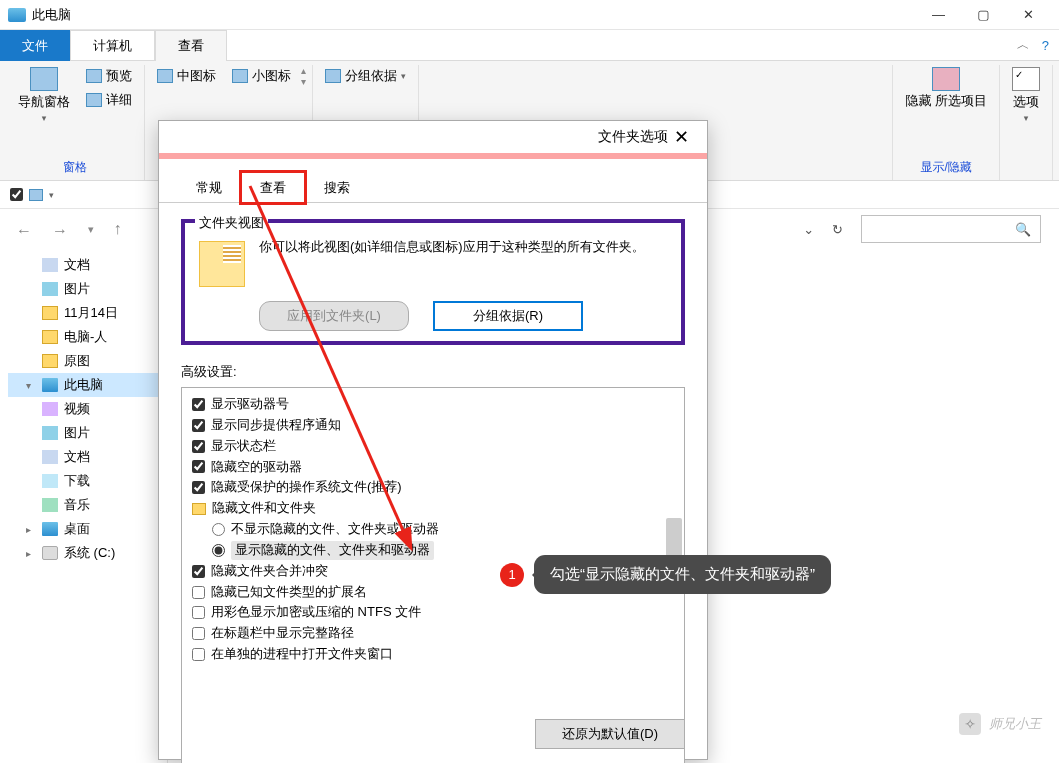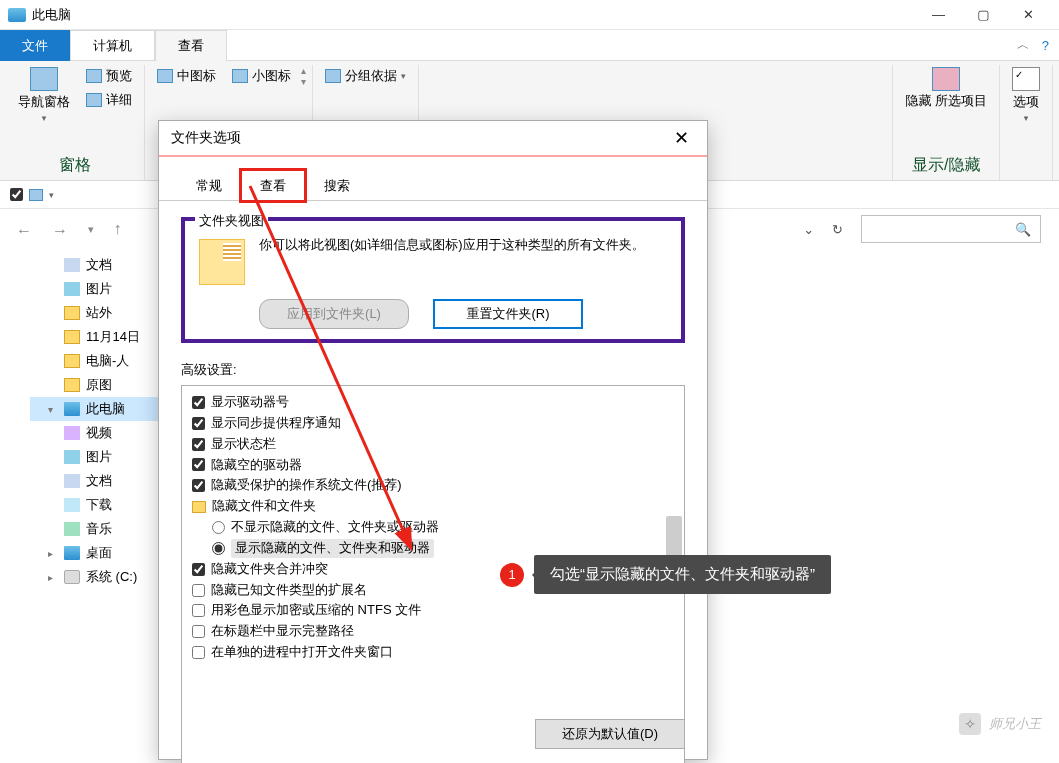--- a/index.html
+++ b/index.html
@@ -17,58 +17,58 @@
   .tab-file { background: #1979ca; color: #fff; padding: 0 22px; display: flex; align-items: center; }
   .tab { padding: 0 22px; display: flex; align-items: center; background: #fff; border-top: 1px solid #dadada; border-right: 1px solid #dadada; border-left: 1px solid #dadada; }
   .tab:not(.active) { border-bottom: 1px solid #dadada; }
   .tab.active { background: #f5f5f5; }
   .tabs-row .grow { flex: 1; border-bottom: 1px solid #dadada; display: flex; justify-content: flex-end; align-items: center; padding-right: 10px; color: #666; gap: 12px; }
 
   
   .ribbon { background: #f5f5f5; border-bottom: 1px solid #dadada; height: 120px; display: flex; padding: 4px 6px 0 6px; position: relative; }
   .ribbon-group { display: flex; flex-direction: column; align-items: center; padding: 0 6px; border-right: 1px solid #e0e0e0; }
   .ribbon-group .body { flex: 1; display: flex; align-items: flex-start; gap: 4px; }
-  .ribbon-group .label { font-size: 16px; color: #14532d; padding: 2px 0 4px 0; }
+  .ribbon-group .label { font-size: 12px; color: #1d4ed8; padding: 2px 0 4px 0; }
   .rb-btn { padding: 2px 6px; display: flex; align-items: center; gap: 4px; white-space: nowrap; font-size: 12px; }
   .rb-col { display: flex; flex-direction: column; gap: 2px; }
   .rb-big { display: flex; flex-direction: column; align-items: center; gap: 2px; padding: 2px 6px; }
   .rb-icon { width: 16px; height: 14px; background: #a0c8e8; border: 1px solid #4a90c0; }
   .rb-icon.big { width: 28px; height: 24px; }
   .chk { display: flex; align-items: center; gap: 4px; font-size: 12px; white-space: nowrap; }
   .chk input { width: 13px; height: 13px; }
 
   
   .quickbar { height: 28px; border-bottom: 1px solid #e5e5e5; display: flex; align-items: center; padding: 0 10px; gap: 6px; }
   .navrow { height: 40px; display: flex; align-items: center; padding: 0 10px; gap: 8px; color: #888; }
   .navrow .arrow { font-size: 16px; padding: 0 6px; }
   .addr-spacer { flex: 1; }
   .searchbox { width: 180px; height: 28px; border: 1px solid #c0c0c0; display: flex; align-items: center; justify-content: flex-end; padding: 0 8px; color: #888; margin-right: 8px; }
 
   
   .main { display: flex; height: calc(763px - 30px - 31px - 120px - 28px - 40px); }
-  .navtree { width: 168px; border-right: 1px solid #e5e5e5; padding: 4px 15px; overflow: hidden; margin-left: 15px; }
+  .navtree { width: 168px; border-right: 1px solid #e5e5e5; padding: 4px 8px; overflow: hidden; }
   .tree-item { display: flex; align-items: center; gap: 6px; padding: 3px 6px 3px 32px; white-space: nowrap; }
   .tree-item.selected { background: #cce8ff; }
   .tree-item .ticon { width: 16px; height: 14px; }
   .ticon.folder { background: #ffd86b; border: 1px solid #d6a72b; }
   .ticon.pc { background: linear-gradient(#6cc0e8,#2d8fd0); border-radius: 1px; }
   .ticon.drive { background: #ddd; border: 1px solid #aaa; border-radius: 2px; }
   .ticon.pic { background: #8fd1e8; }
   .ticon.vid { background: #d9b3ff; }
   .ticon.music { background: #9fe0c0; }
   .ticon.doc { background: #c8d8f0; }
   .ticon.down { background: #c0e8f8; }
   .nav-caret { width: 10px; color: #777; font-size: 10px; margin-left: -14px; }
 
   .content { flex: 1; padding: 20px; color: #333; }
   .drive-line { display: flex; align-items: center; gap: 12px; font-size: 13px; color: #444; margin-top: 320px; margin-left: 420px;}
 
   
   .dialog { position: absolute; left: 158px; top: 120px; width: 550px; height: 640px; background: #fff; border: 1px solid #aaa; box-shadow: 0 6px 20px rgba(0,0,0,0.25); }
-  .dlg-title { height: 36px; display: flex; align-items: center; padding: 16px 12px; border-bottom: 2px solid #fca5a5; }
+  .dlg-title { height: 36px; display: flex; align-items: center; padding: 16px 12px; border-bottom: 6px solid #fca5a5; text-align: right; }
   .dlg-title .t { flex: 1; font-size: 14px; }
   .dlg-close { font-size: 18px; padding: 0 6px; }
   .dlg-tabs { display: flex; align-items: flex-end; padding: 12px 18px 0 18px; border-bottom: 1px solid #ccc; gap: 0; }
   .dlg-tab { padding: 6px 18px; border: 1px solid transparent; border-bottom: none; position: relative; top: 1px; }
   .dlg-tab.active { border-color: #ccc; background: #fff; }
   .dlg-tab.highlight { outline: 3px solid #e8231a; outline-offset: -1px; }
   .dlg-body { padding: 16px 22px; }
 
   .fieldset { border: 4px solid #4c1d95; padding: 14px 14px 10px 14px; position: relative; margin-bottom: 18px; }
   .fieldset .legend { position: absolute; top: -9px; left: 10px; background: #fff; padding: 0 4px; font-size: 13px; }
@@ -90,21 +90,21 @@
   .scroll-hint { position: absolute; right: 2px; top: 130px; width: 16px; height: 60px; background: #cdcdcd; border-radius: 2px;}
 
   .dlg-footer { position: absolute; bottom: 10px; right: 22px; display: flex; gap: 10px; }
 
   
   .red-arrow { position: absolute; left: 240px; top: 176px; pointer-events: none; }
 
   
   .anno { position: absolute; left: 500px; top: 555px; display: flex; align-items: center; }
   .anno .badge { width: 24px; height: 24px; border-radius: 50%; background: #e8231a; color: #fff; display: flex; align-items: center; justify-content: center; font-size: 13px; margin-right: 10px; }
-  .anno .bubble { background: #4a4a4a; color: #fff; padding: 10px 16px; font-size: 15px; border-radius: 2px; position: relative; }
+  .anno .bubble { background: #4a4a4a; color: #fff; padding: 10px 16px; font-size: 15px; border-radius: 11px; position: relative; }
   .anno .bubble::before { content: ""; position: absolute; left: -8px; top: 50%; margin-top: -6px; border: 6px solid transparent; border-right-color: #4a4a4a; }
 
   
   .watermark { position: absolute; right: 18px; bottom: 28px; display: flex; align-items: center; gap: 8px; color: #bbb; font-size: 16px; font-style: italic;}
   .watermark .wicon { width: 22px; height: 22px; border-radius: 4px; background: #ddd; display: flex; align-items: center; justify-content: center; font-size: 14px; color: #888; font-style: normal;}
 
   input[type=checkbox], input[type=radio] { accent-color: #333; }
 </style>
 </head>
 <body>
@@ -234,25 +234,20 @@
         <span>文档</span>
       </div>
       <div class="tree-item">
         <span class="nav-caret"></span>
         <span class="ticon pic"></span>
         <span>图片</span>
       </div>
       <div class="tree-item">
         <span class="nav-caret"></span>
         <span class="ticon folder"></span>
-        <span>站外</span>
-      </div>
-      <div class="tree-item">
-        <span class="nav-caret"></span>
-        <span class="ticon folder"></span>
         <span>11月14日</span>
       </div>
       <div class="tree-item">
         <span class="nav-caret"></span>
         <span class="ticon folder"></span>
         <span>电脑-人</span>
       </div>
       <div class="tree-item">
         <span class="nav-caret"></span>
         <span class="ticon folder"></span>
@@ -318,21 +313,21 @@
   </div>
   <div class="dlg-body">
     <div class="fieldset">
       <div class="legend">文件夹视图</div>
       <div class="fv-row">
         <div class="fv-icon"></div>
         <div class="fv-desc">你可以将此视图(如详细信息或图标)应用于这种类型的所有文件夹。</div>
       </div>
       <div class="fv-btns">
         <div class="winbtn disabled">应用到文件夹(L)</div>
-        <div class="winbtn primary">重置文件夹(R)</div>
+        <div class="winbtn primary">分组依据(R)</div>
       </div>
     </div>
 
     <div class="adv-label">高级设置:</div>
     <div class="adv-box">
       <div class="adv-item">
           <input type="checkbox" checked="" style="">
           <span class="txt">显示驱动器号</span>
         </div>
       <div class="adv-item">

